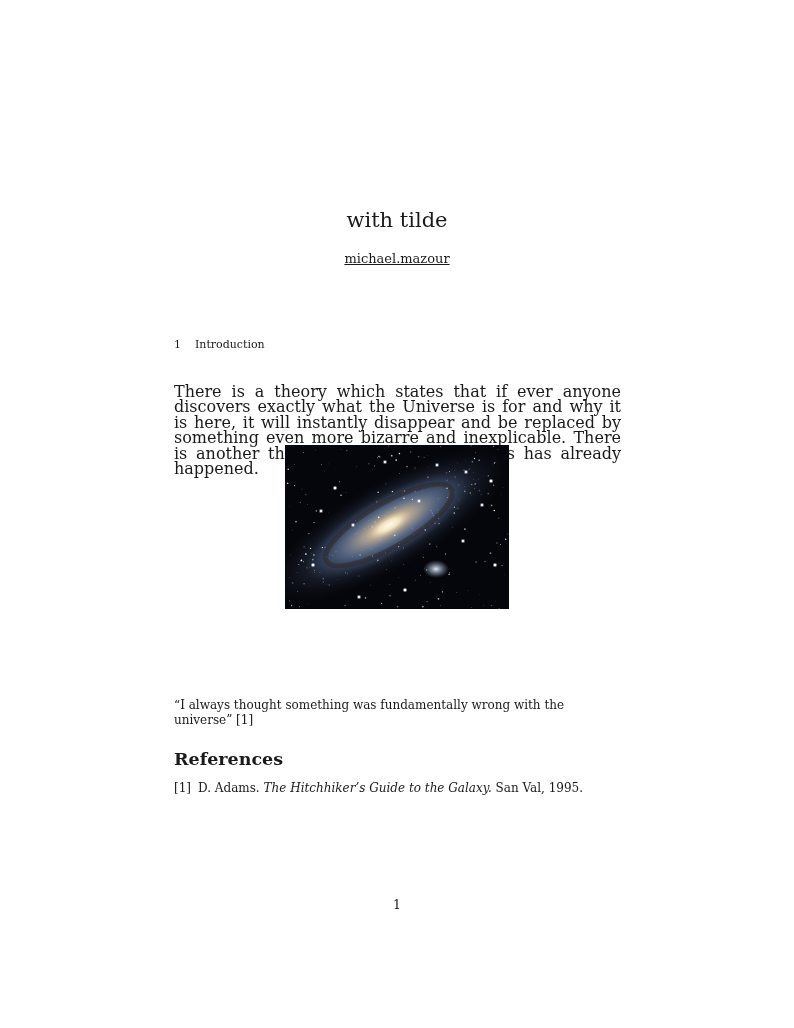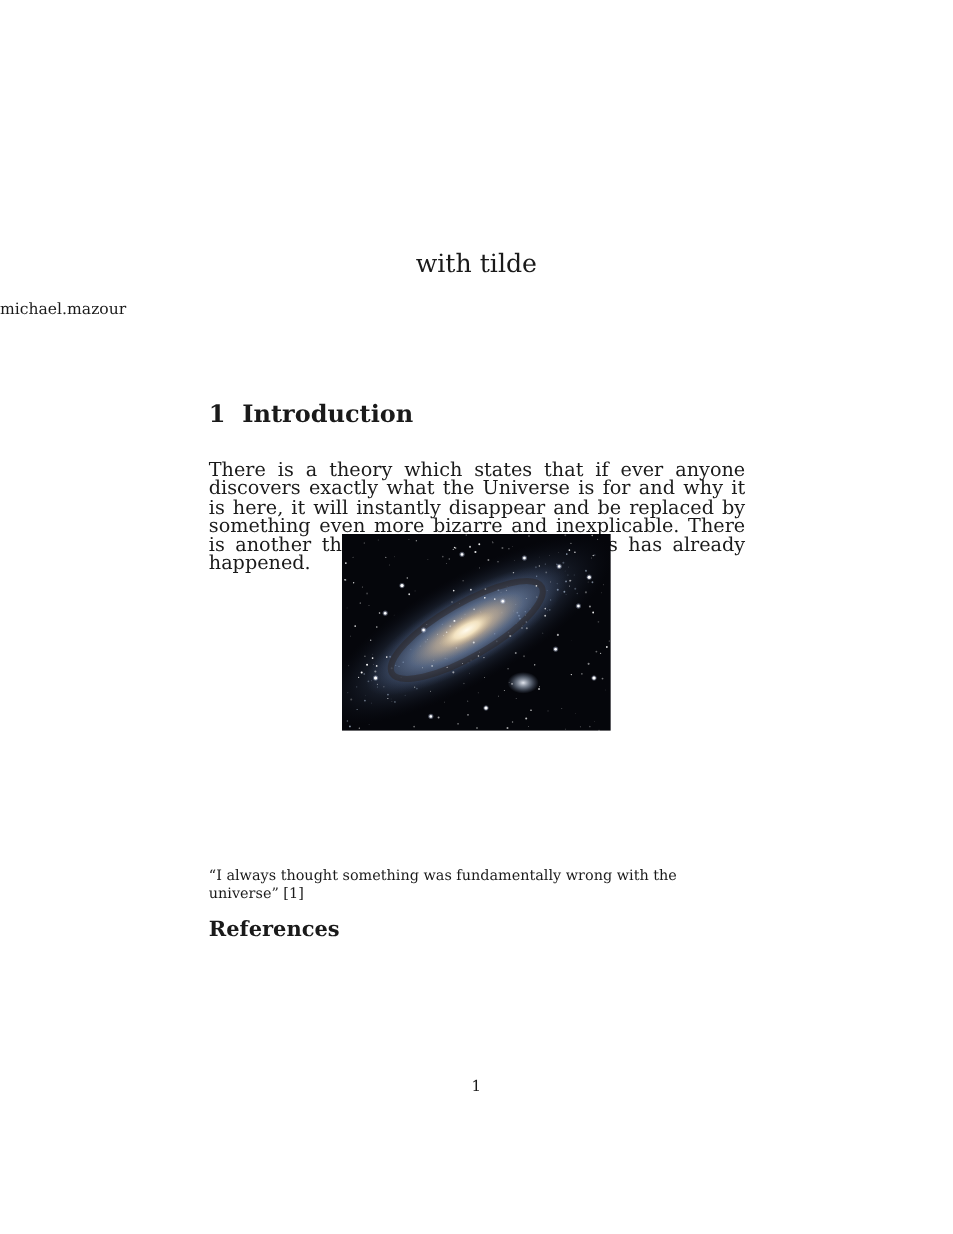--- a/index.html
+++ b/index.html
@@ -20,59 +20,60 @@
   .doc-title {
     position: absolute;
     top: 208px; left: 0; width: 794px;
     text-align: center;
     font-size: 21px;
     font-weight: normal;
   }
   .doc-author {
     position: absolute;
     top: 251px; left: 0; width: 794px;
+    text-align: center;
     font-size: 13px;
+    text-decoration: underline;
   }
   .doc-date {
     position: absolute;
     top: 283px; left: 0; width: 794px;
     text-align: center;
     font-size: 13px;
   }
   .section-heading {
     position: absolute;
     left: 174px; width: 446px;
-    font-size: 20px;
-    font-weight: bold;
+    font-size: 11px;
+    font-weight: normal;
     line-height: 22px;
     white-space: nowrap;
   }
   .section-heading .sec-num { display: inline-block; margin-right: 14px; }
   .sec-intro  { top: 334px; }
   .sec-concl  { top: 677px; }
   .refs-heading {
     position: absolute;
     top: 748px; left: 174px; width: 446px;
     font-size: 17.5px;
     font-weight: bold;
     line-height: 22px;
-    margin-top: 16px;
   }
   .body-par {
     position: absolute;
     left: 174px; width: 447px;
     font-size: 16px;
     line-height: 15.4px;
     text-align: justify;
     margin-top: 16px;
   }
   .par-intro { top: 368px; }
   .quote-par {
     position: absolute;
-    top: 722px; left: 174px; width: 447px;
+    top: 698px; left: 174px; width: 447px;
     font-size: 12px;
     line-height: 15.4px;
   }
   .figure-wrap {
     position: absolute;
     top: 445px; left: 285px;
     width: 224px; height: 164px;
     line-height: 0;
   }
   .figure-caption {
@@ -460,16 +461,21 @@
         </g>
     </svg>
   </div>
 
 
 
   <div class="quote-par">“I always thought something was fundamentally wrong with the universe” [1]</div>
 
   <div class="refs-heading">References</div>
 
+  <div class="ref-entry">
+    <span class="ref-label">[1]</span><span>D. Adams.</span>
+    <span class="ref-title">The Hitchhiker’s Guide to the Galaxy.</span>
+    <span>San Val, 1995.</span>
+  </div>
 
   <div class="page-number">1</div>
 
 </div>
 
 </body></html>

